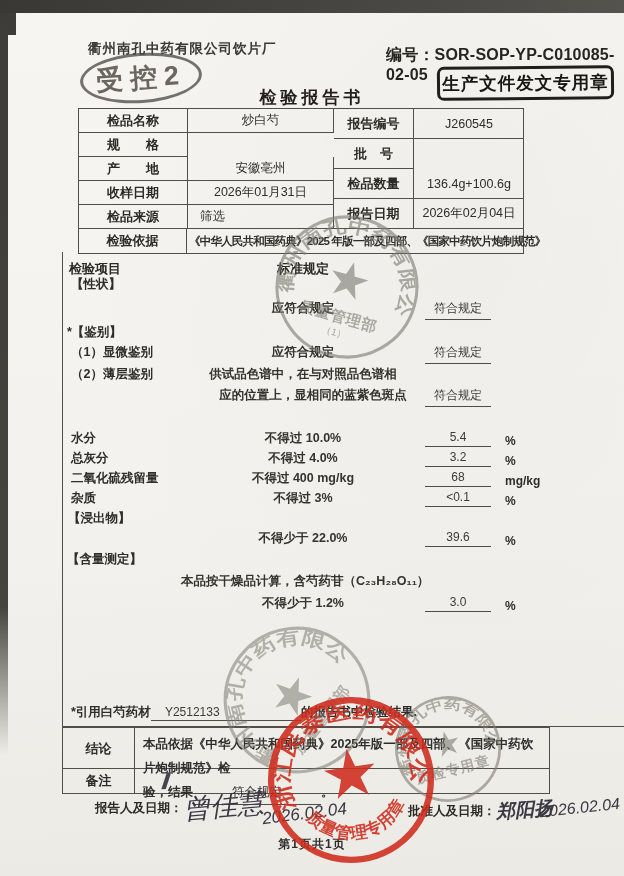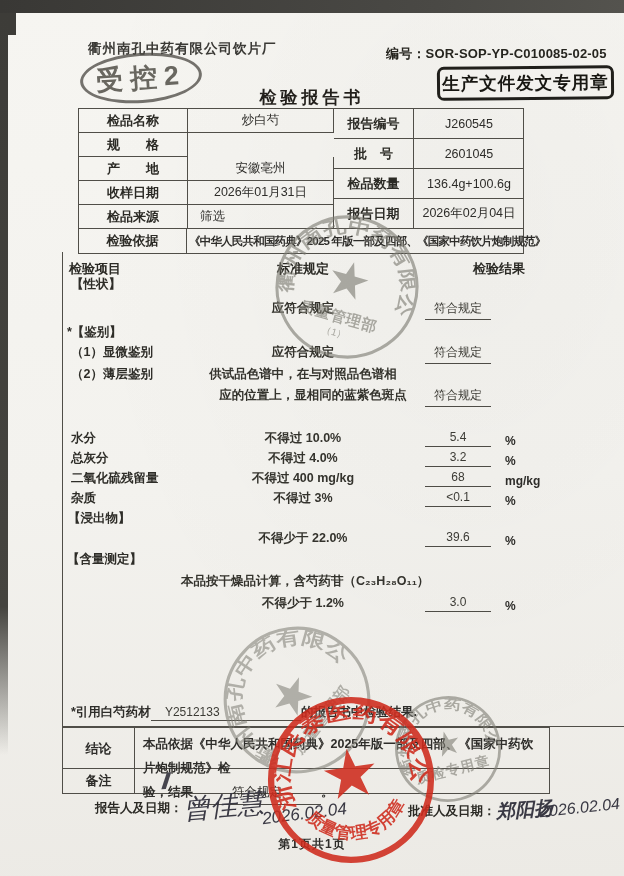--- a/index.html
+++ b/index.html
@@ -9,21 +9,21 @@
     position:relative; width:624px; height:876px;
     background:
       radial-gradient(ellipse at 75% 25%, rgba(0,0,0,0.025), transparent 60%),
       linear-gradient(178deg, #f6f5f1 0%, #f3f2ee 55%, #eceae5 100%);
   }
   .scan-top { position:absolute; left:0; top:0; width:624px; height:13px; background:linear-gradient(90deg,#393835,#4a4945 70%,#54534e); }
   .scan-corner { position:absolute; left:0; top:13px; width:16px; height:22px; background:#3d3c38; }
   .scan-left { position:absolute; left:0; top:13px; width:8px; height:742px; background:linear-gradient(180deg,#3d3c38 0%, #45443f 80%, rgba(69,68,63,0)); }
 
   .company { position:absolute; left:88px; top:40px; font-size:13.5px; font-weight:600; letter-spacing:1px; color:#3a3935; }
-  .docno { position:absolute; left:386px; top:45px; font-size:13px; font-weight:700; color:#26251f; letter-spacing:.2px; }
+  .docno { position:absolute; left:386px; top:45px; font-size:16px; font-weight:700; color:#26251f; letter-spacing:.2px; }
   .title { position:absolute; left:0; top:86px; width:624px; text-align:center; font-size:17px; font-weight:700; letter-spacing:4px; color:#221f1b; }
 
   .controlled { position:absolute; left:80px; top:53px; width:122px; height:50px; border:3px solid rgba(72,70,64,.75);
     border-radius:50%; transform:rotate(-4deg); display:flex; align-items:center; justify-content:center;
     font-size:27px; letter-spacing:7px; color:rgba(80,78,70,.85); font-weight:600; }
   .issue-stamp { position:absolute; left:437px; top:66px; width:177px; height:34px; border:3px solid #201f1b; border-radius:7px;
     transform:rotate(-.6deg); display:flex; align-items:center; justify-content:center;
     font-size:17.5px; font-weight:700; letter-spacing:1px; color:#181712; background:rgba(246,245,241,.25); }
 
   
@@ -110,42 +110,40 @@
           <div class="icell l-value h24 src-val">筛选</div>
         </div>
       </div>
       <div class="istack">
         <div class="irow">
           <div class="icell ilabel r-label h30">报告编号</div>
           <div class="icell r-value h30">J260545</div>
         </div>
         <div class="irow">
           <div class="icell ilabel r-label h30">批　号</div>
-          <div class="icell r-value h30">2601045</div>
         </div>
         <div class="irow">
           <div class="icell ilabel r-label h30">检品数量</div>
           <div class="icell r-value h30">136.4g+100.6g</div>
         </div>
         <div class="irow">
           <div class="icell ilabel r-label h30">报告日期</div>
           <div class="icell r-value h30">2026年02月04日</div>
         </div>
       </div>
     </div>
     <div class="basis">
       <div class="icell ilabel l-label h24">检验依据</div>
       <div class="icell basis-val h24">《中华人民共和国药典》2025 年版一部及四部、《国家中药饮片炮制规范》</div>
     </div>
   </div>
 
   <div class="bodybox">
     <div class="bhead" style="left:6px;">检验项目</div>
     <div class="bhead" style="left:118px; width:244px; text-align:center;">标准规定</div>
-    <div class="bhead" style="left:374px; width:124px; text-align:center;">检验结果</div>
 
     <div class="brow" style="top:24px;">
       <span class="bi sec">【性状】</span>
     </div>
     <div class="brow" style="top:48px;">
       <span class="bs">应符合规定</span>
       <span class="br"><span class="res-u">符合规定</span></span>
     </div>
     <div class="brow" style="top:72px;">
       <span class="bi sec" style="left:4px;">*【鉴别】</span>

